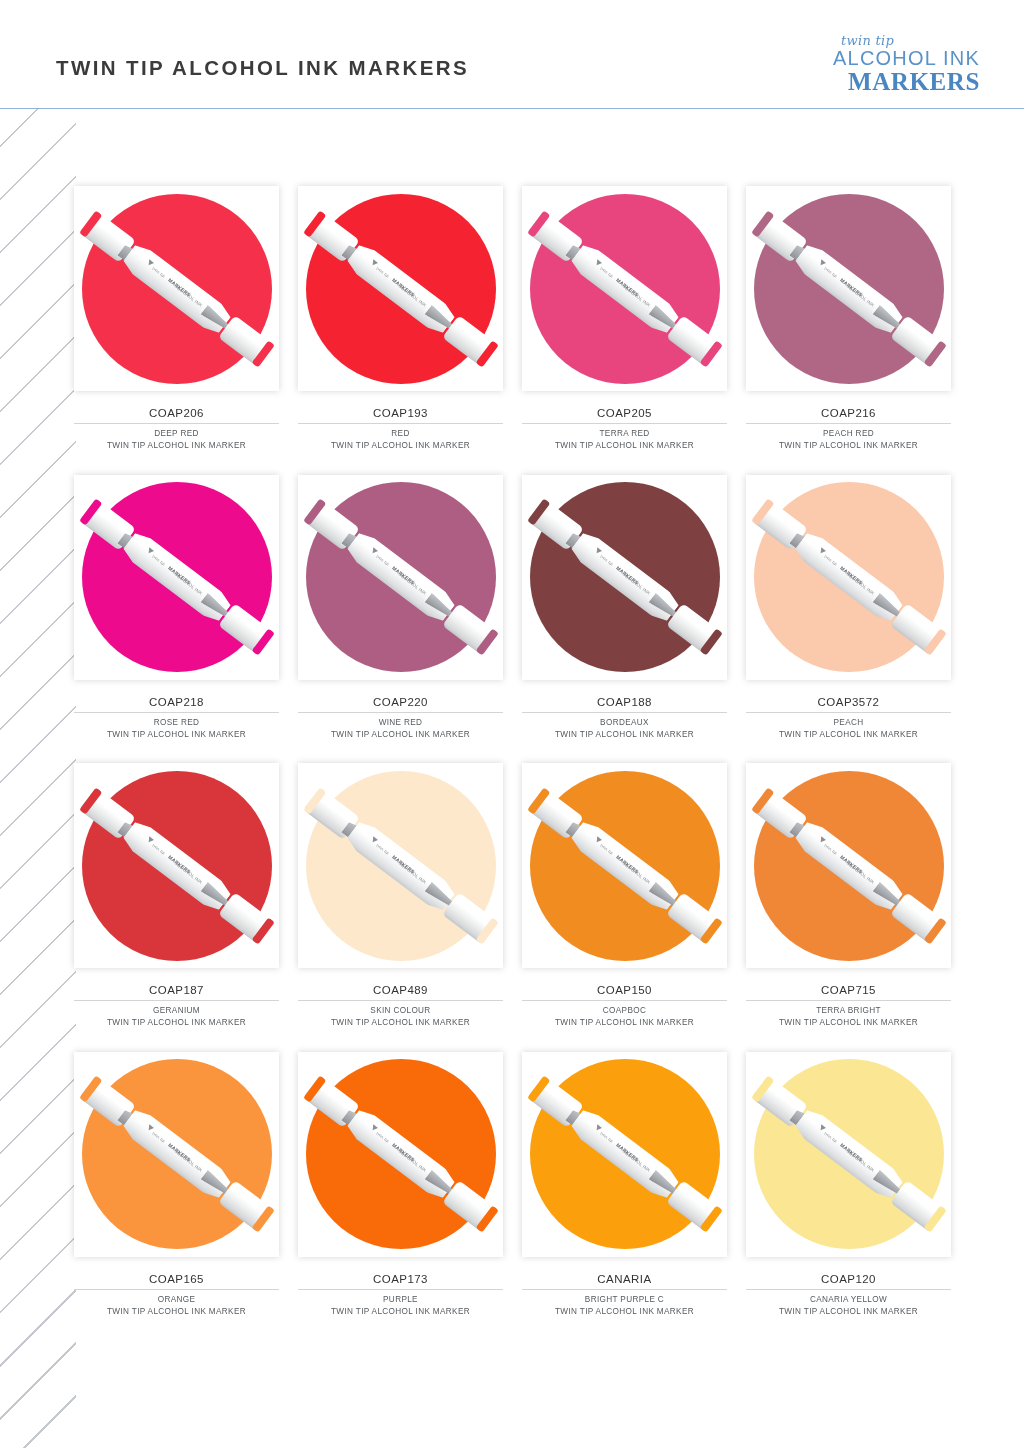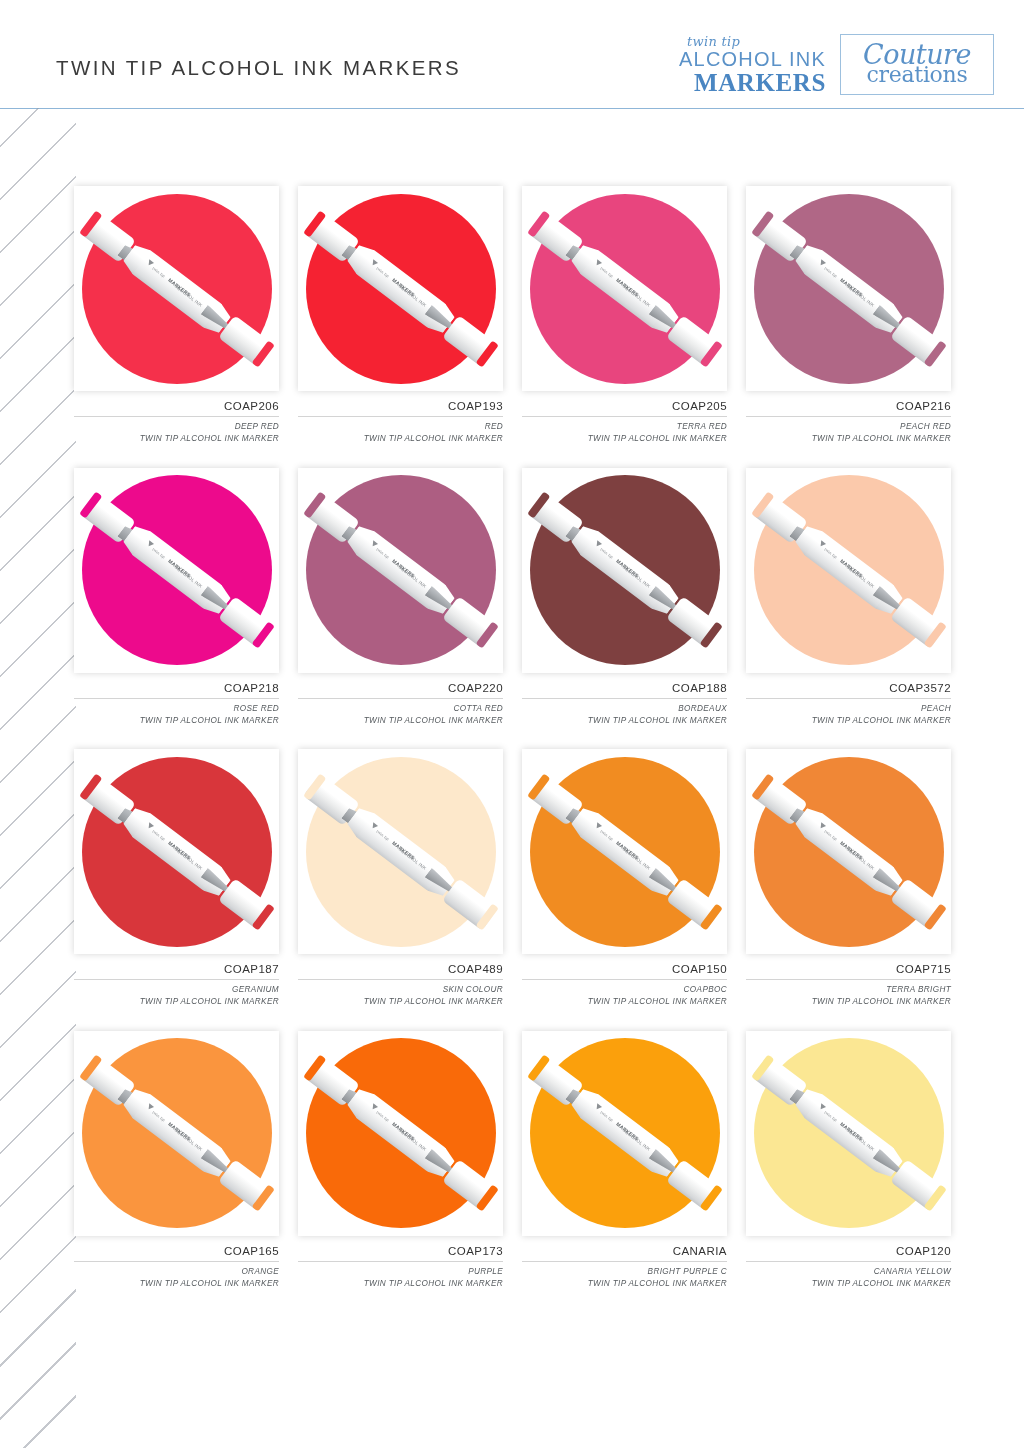--- a/index.html
+++ b/index.html
@@ -24,21 +24,21 @@
   }
 
   
   .header{
     position:absolute;left:0;top:0;width:1024px;height:108px;
   }
   .page-title{
     position:absolute;left:56px;top:68px;
     transform:translateY(-50%);
     font-size:20.5px;letter-spacing:2.4px;
-    color:#3b3b3b;font-weight:400;white-space:nowrap;
+    color:#3b3b3b;font-weight:700;white-space:nowrap;
   }
   .header-rule{
     position:absolute;left:0;top:108px;width:1024px;height:1px;
     background:#8fb6d8;
   }
 
   
   .brand{
     position:absolute;right:30px;top:34px;
     display:flex;align-items:stretch;gap:0;
@@ -162,51 +162,47 @@
     border-left:3px solid transparent;border-right:3px solid transparent;
     border-top:5px solid #8d9195;
   }
   .mini-code{
     position:absolute;right:16px;top:11px;
     font-size:4.6px;color:#84888c;letter-spacing:.2px;
   }
 
   
   .label{
-    padding-top:9px;text-align:right;
+    padding-top:16px;text-align:center;
   }
   .code{
     font-size:11.5px;color:#333333;letter-spacing:.45px;
     padding-bottom:4px;
   }
   .divider{
     height:1px;background:#d4d4d4;width:100%;
   }
   .cname,.cdesc{
-    font-style:italic;font-size:8.2px;color:#555a5e;
+    font-size:8.2px;color:#555a5e;
     letter-spacing:.35px;line-height:1.5;
   }
   .cname{padding-top:4px;}
 </style>
 </head>
 <body style="background: rgb(255, 255, 255);">
 
 <div class="header">
   <div class="page-title">TWIN TIP ALCOHOL INK MARKERS</div>
 
   <div class="brand">
     <div class="brand-left">
       <div class="b-twin">twin tip</div>
       <div class="b-alcohol">ALCOHOL INK</div>
       <div class="b-markers">MARKERS</div>
     </div>
-    <div class="brand-box" style="border-color: rgb(157, 192, 222);">
-      <div class="b-couture">Couture</div>
-      <div class="b-creations">creations</div>
-    </div>
   </div>
 
   <div class="header-rule" style="background: rgb(143, 182, 216);"></div>
 </div>
 
 <div class="hatch"></div>
 
 <div class="grid" id="grid">
     <div class="card">
     <div class="swatch-box">
@@ -371,21 +367,21 @@
           <div class="mini-code">ALCOHOL INK</div>
         </div>
         <div class="nib fine"></div>
         <div class="cap right"></div>
         <div class="cap-ring right" style="background: rgb(173, 94, 130);"></div>
       </div>
     </div>
     <div class="label">
       <div class="code">COAP220</div>
       <div class="divider"></div>
-      <div class="cname">COTTA RED</div>
+      <div class="cname">WINE RED</div>
       <div class="cdesc">TWIN TIP ALCOHOL INK MARKER</div>
     </div>
     </div>
     <div class="card">
     <div class="swatch-box">
       <div class="swatch-circle" style="background: rgb(126, 64, 64);"></div>
       <div class="pen">
         <div class="cap left"></div>
         <div class="cap-ring left" style="background: rgb(126, 64, 64);"></div>
         <div class="nib broad"></div>

